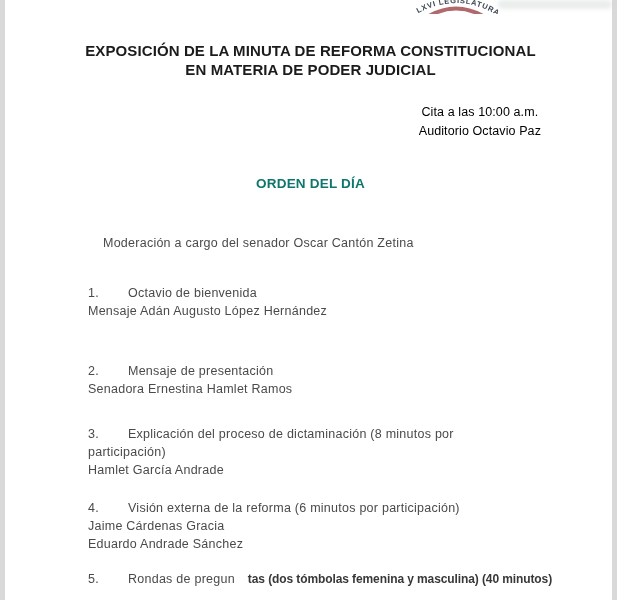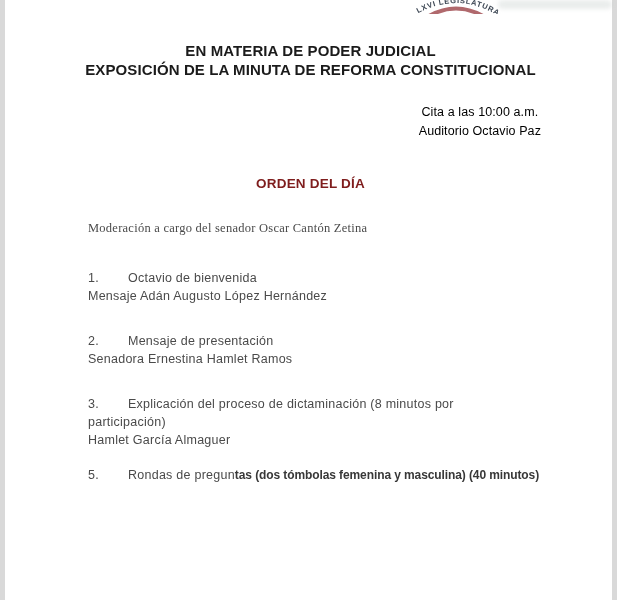--- a/index.html
+++ b/index.html
@@ -29,39 +29,39 @@
 
   .meta{
     position:absolute;top:103px;right:80px;
     text-align:center;color:#000000;
     font-size:12.5px;line-height:19px;letter-spacing:0.1px;
   }
   .meta span{display:block;}
 
   .section-heading{
     position:absolute;top:176px;left:0;width:100%;
-    text-align:center;color:#7f1d1d;
+    text-align:center;color:#0f766e;
     font-weight:bold;font-size:13.5px;letter-spacing:0.2px;
   }
 
   .body{
     position:absolute;top:219px;left:88px;right:55px;
     color:#4a4a4a;font-size:12.5px;line-height:18px;letter-spacing:0.25px;
   }
-  .moderation{margin:0;font-family:Liberation Serif, serif;}
+  .moderation{margin:15px;}
   .agenda-item{margin:0;}
   .agenda-item.i1{margin-top:32px;}
-  .agenda-item.i2{margin-top:27px;}
+  .agenda-item.i2{margin-top:42px;}
   .agenda-item.i3{margin-top:27px;}
   .agenda-item.i4{margin-top:20px;}
   .agenda-item.i5{margin-top:17px;}
   .num{display:inline-block;width:40px;}
   .item-title{}
   .item-title-alt{
-    font-weight:600;font-size:12px;letter-spacing:-0.1px;color:#383838;
+    font-weight:600;font-size:12px;letter-spacing:-0.1px;color:#383838;padding-left:13px;
   }
   .speaker,.item-cont{display:block;}
 </style>
 </head>
 <body>
 
 <div class="page">
 
   <div class="edge-strip left"></div>
   <div class="edge-strip right"></div>
@@ -74,22 +74,22 @@
         <path id="arcT" d="M 3 15 Q 44 -9 85 15" fill="none"></path>
       </defs>
       <path d="M 17 16 Q 44 1 71 16" fill="none" stroke="#9c4348" stroke-width="4" opacity="0.8"></path>
       <text font-size="7.5" font-weight="bold" fill="#3d4754" letter-spacing="0.8" font-family="Liberation Sans, sans-serif">
         <textPath href="#arcT" startOffset="4%">LXVI LEGISLATURA</textPath>
       </text>
     </svg>
   </div>
 
   <div class="doc-title">
+    <span>EXPOSICIÓN DE LA MINUTA DE REFORMA CONSTITUCIONAL</span>
     <span>EN MATERIA DE PODER JUDICIAL</span>
-    <span>EXPOSICIÓN DE LA MINUTA DE REFORMA CONSTITUCIONAL</span>
   </div>
 
   <div class="meta">
     <span>Cita a las 10:00 a.m.</span>
     <span>Auditorio Octavio Paz</span>
   </div>
 
   <div class="section-heading">ORDEN DEL DÍA</div>
 
   <div class="body">
@@ -108,23 +108,30 @@
         <span class="num">2.</span><span class="item-title">Mensaje de presentación</span>
       </div>
       <span class="speaker">Senadora Ernestina Hamlet Ramos</span>
     </div>
 
     <div class="agenda-item i3">
       <div class="item-line">
         <span class="num">3.</span><span class="item-title">Explicación del proceso de dictaminación (8 minutos por</span>
       </div>
       <span class="item-cont">participación)</span>
-      <span class="speaker">Hamlet García Almaguer</span>
+      <span class="speaker">Hamlet García Andrade</span>
     </div>
 
+    <div class="agenda-item i4">
+      <div class="item-line">
+        <span class="num">4.</span><span class="item-title">Visión externa de la reforma (6 minutos por participación)</span>
+      </div>
+      <span class="speaker">Jaime Cárdenas Gracia</span>
+      <span class="speaker">Eduardo Andrade Sánchez</span>
+    </div>
 
     <div class="agenda-item i5">
       <div class="item-line">
         <span class="num">5.</span><span class="item-title">Rondas de pregun</span><span class="item-title-alt">tas (dos tómbolas femenina y masculina) (40 minutos)</span>
       </div>
     </div>
 
   </div>
 </div>
 

